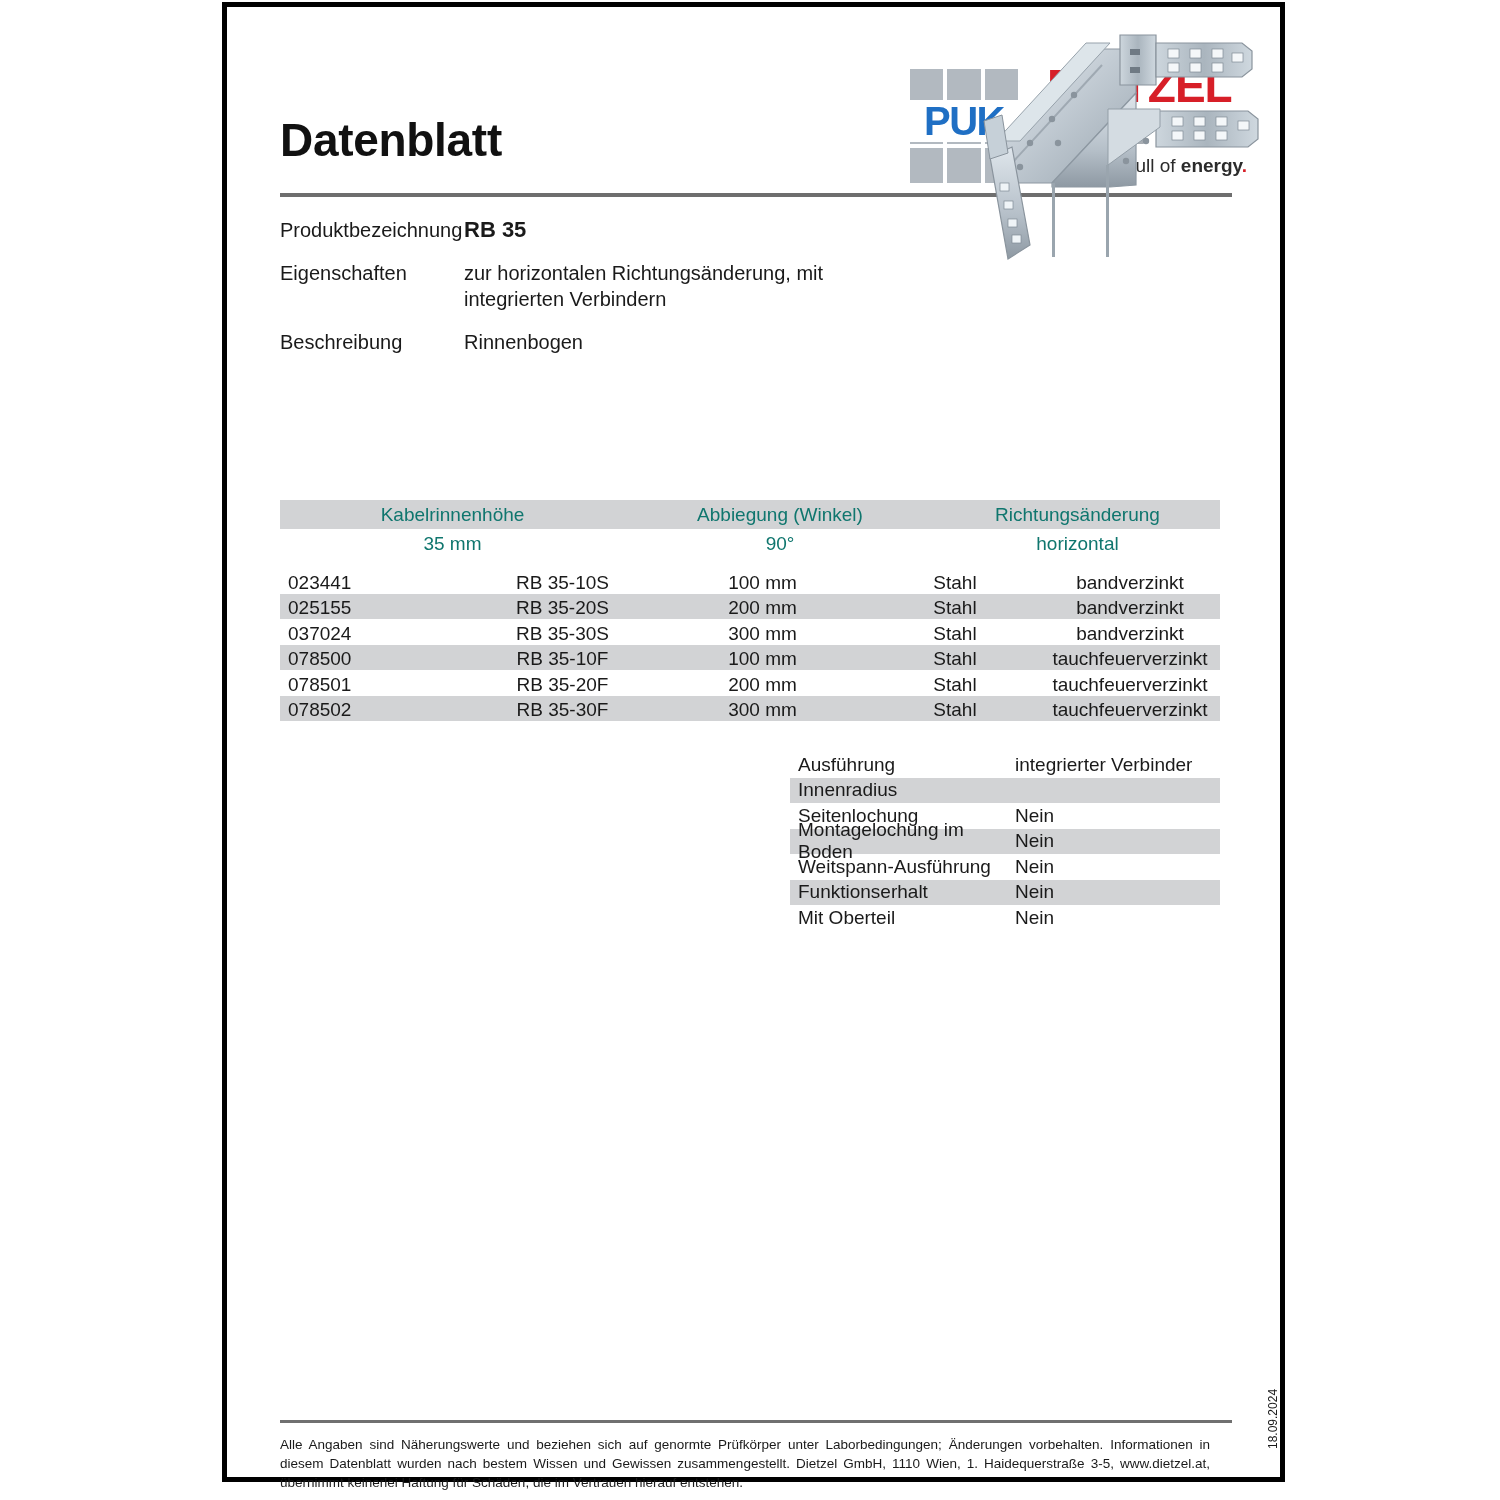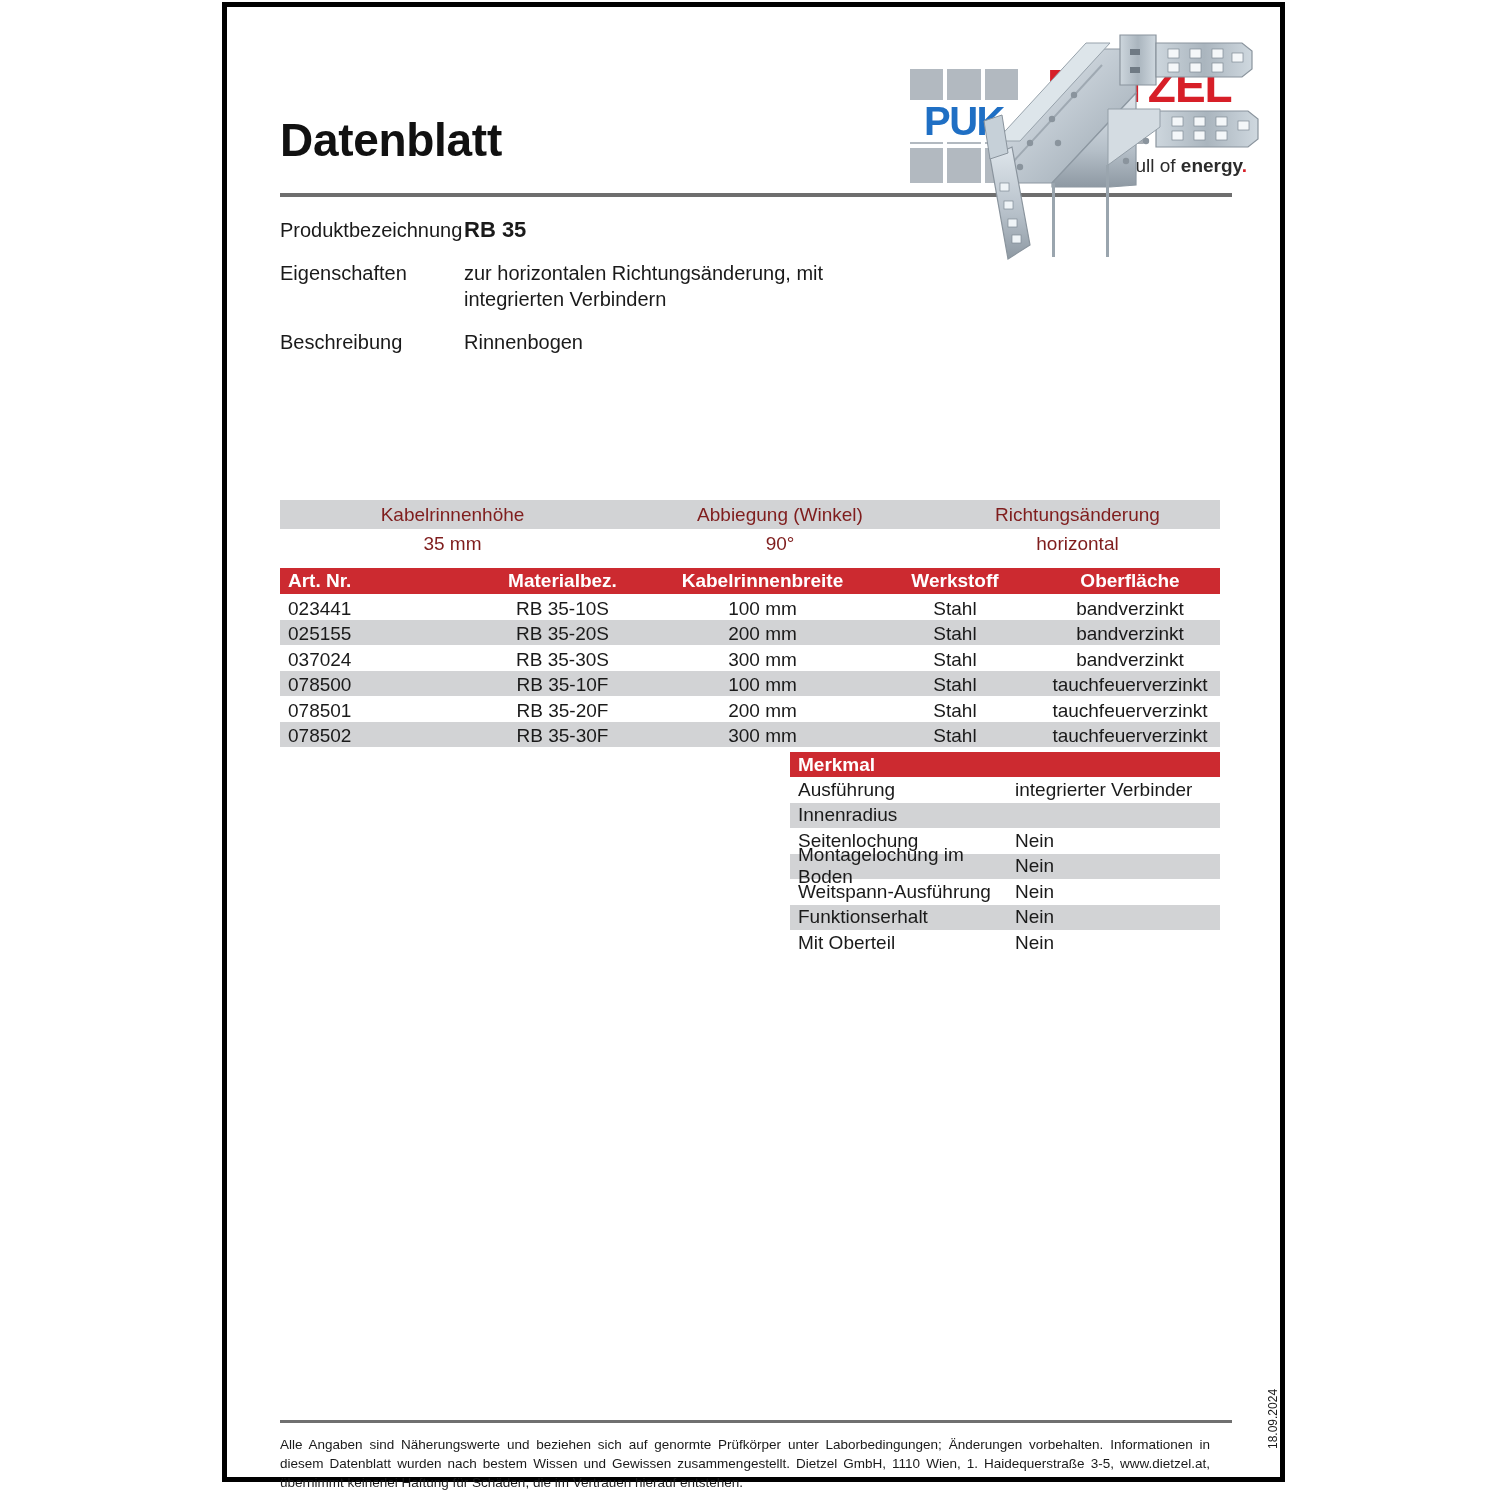--- a/index.html
+++ b/index.html
@@ -201,21 +201,21 @@
   }
   .spec-vals {
     display: flex;
     background: #ffffff;
     height: 30px;
     align-items: center;
   }
   .spec-cell {
     text-align: center;
     font-size: 19px;
-    color: #7f1d1d;
+    color: #0f766e;
   }
   .spec-c1 { width: 345px; }
   .spec-c2 { width: 310px; }
   .spec-c3 { width: 285px; }
 
   
   #article-table {
     position: absolute;
     left: 0;
     top: 561px;
@@ -461,27 +461,20 @@
           <div class="spec-cell spec-c3">Richtungsänderung</div>
         </div>
         <div class="spec-vals">
           <div class="spec-cell spec-c1">35 mm</div>
           <div class="spec-cell spec-c2">90°</div>
           <div class="spec-cell spec-c3">horizontal</div>
         </div>
       </div>
 
       <div id="article-table">
-        <div class="art-head">
-          <div class="art-cell ac1">Art. Nr.</div>
-          <div class="art-cell ac2">Materialbez.</div>
-          <div class="art-cell ac3">Kabelrinnenbreite</div>
-          <div class="art-cell ac4">Werkstoff</div>
-          <div class="art-cell ac5">Oberfläche</div>
-        </div>
 
         <div class="art-row">
           <div class="art-cell ac1">023441</div>
           <div class="art-cell ac2">RB 35-10S</div>
           <div class="art-cell ac3">100 mm</div>
           <div class="art-cell ac4">Stahl</div>
           <div class="art-cell ac5">bandverzinkt</div>
         </div>
         <div class="art-row alt">
           <div class="art-cell ac1">025155</div>
@@ -514,23 +507,20 @@
         <div class="art-row alt">
           <div class="art-cell ac1">078502</div>
           <div class="art-cell ac2">RB 35-30F</div>
           <div class="art-cell ac3">300 mm</div>
           <div class="art-cell ac4">Stahl</div>
           <div class="art-cell ac5">tauchfeuerverzinkt</div>
         </div>
       </div>
 
       <div id="features-block">
-        <div class="feat-head">
-          <div class="feat-key">Merkmal</div>
-        </div>
 
         <div class="feat-row">
           <div class="feat-key">Ausführung</div>
           <div class="feat-val">integrierter Verbinder</div>
         </div>
         <div class="feat-row alt">
           <div class="feat-key">Innenradius</div>
           <div class="feat-val"></div>
         </div>
         <div class="feat-row">

